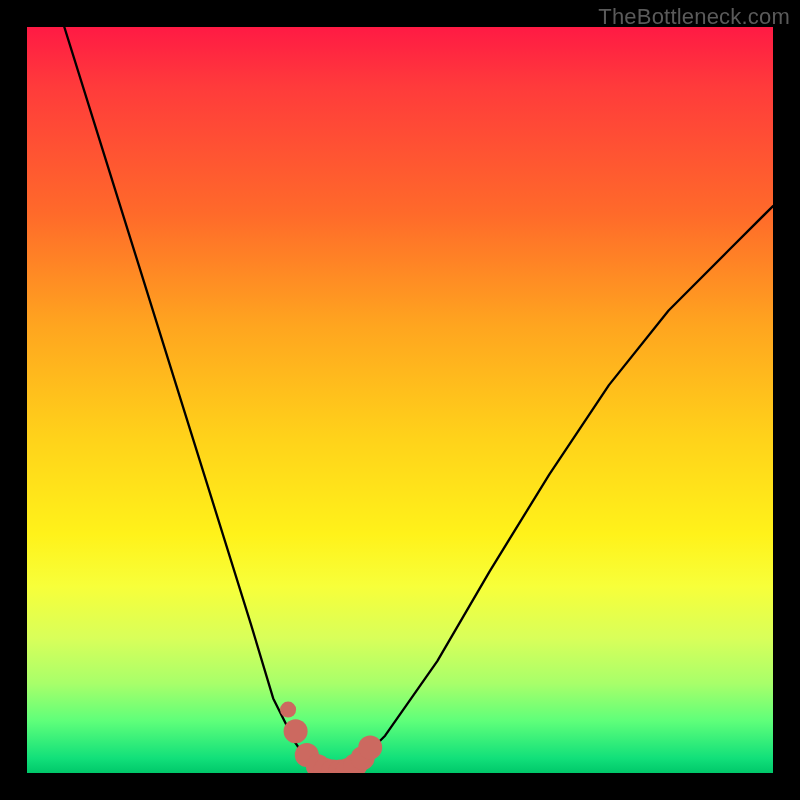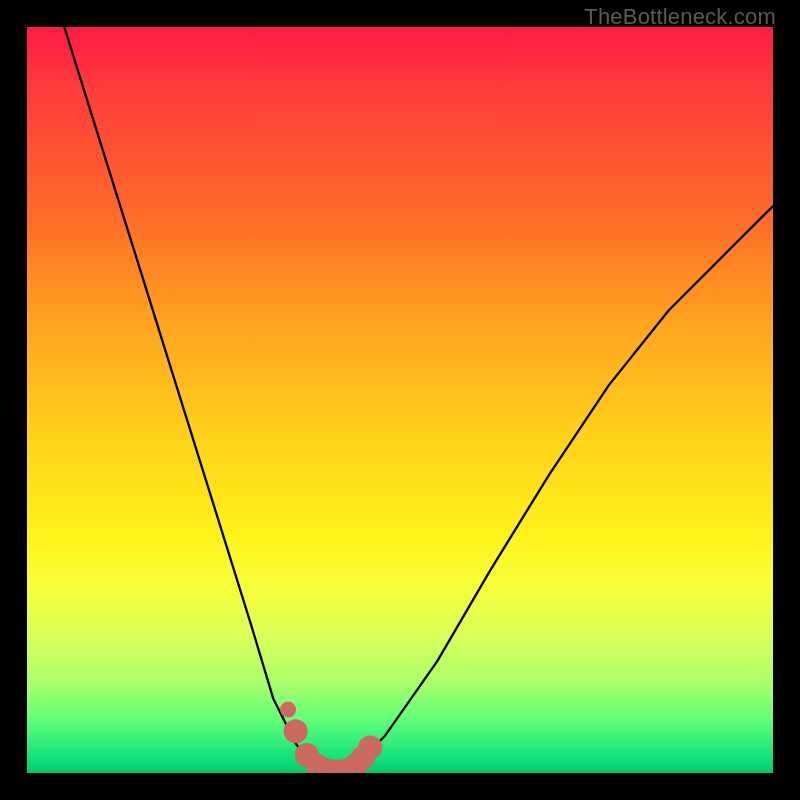--- a/index.html
+++ b/index.html
@@ -26,21 +26,21 @@
       #f7ff3a 75%,
       #d8ff5a 82%,
       #a8ff6a 88%,
       #5fff7a 93%,
       #12e07a 98%,
       #00c86a 100%);
   }
   .watermark {
     position: absolute;
     top: 4px;
-    right: 24px;
+    right: 10px;
     font-family: Arial, Helvetica, sans-serif;
     font-size: 22px;
     color: #5a5a5a;
     letter-spacing: 0.2px;
     font-weight: 500;
   }
   svg {
     position: absolute;
     left: 0;
     top: 0;

